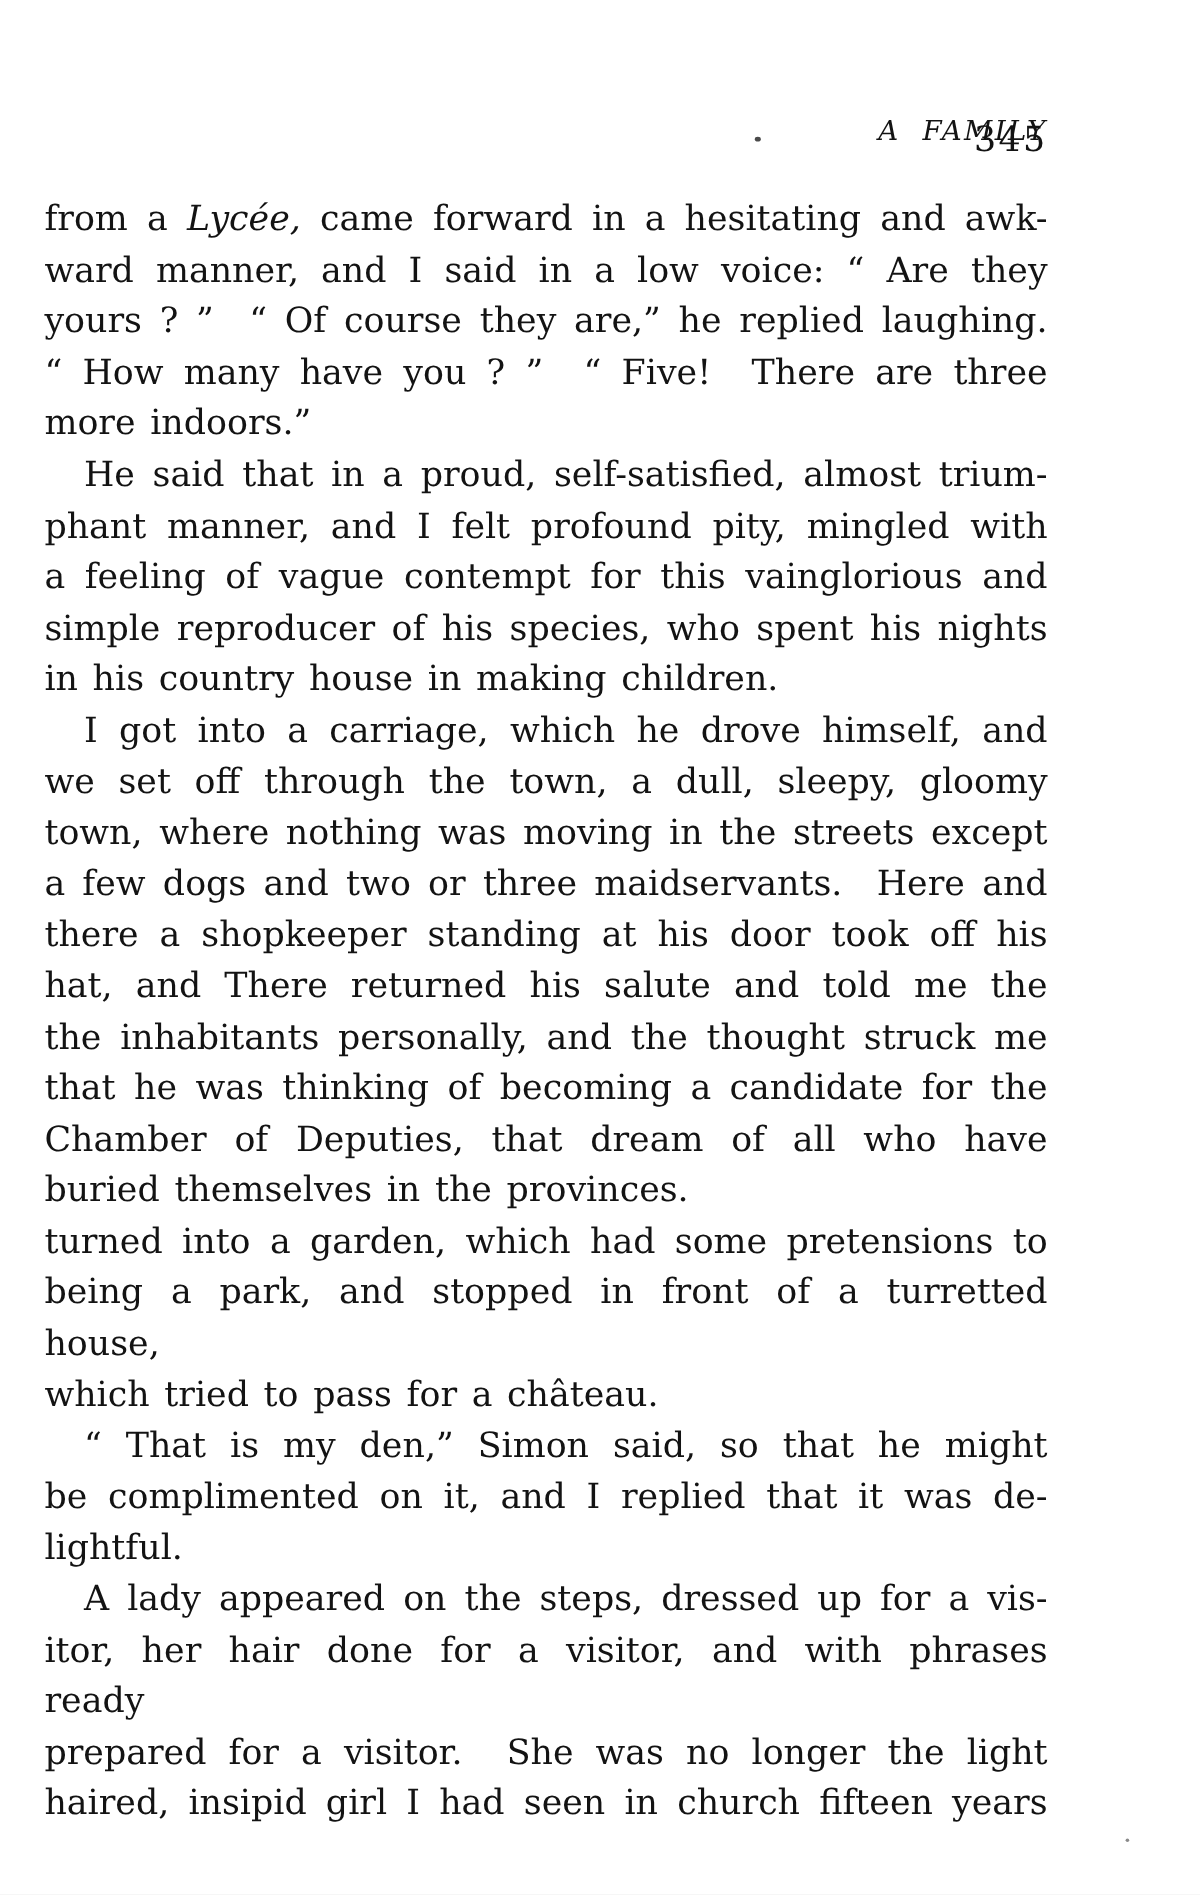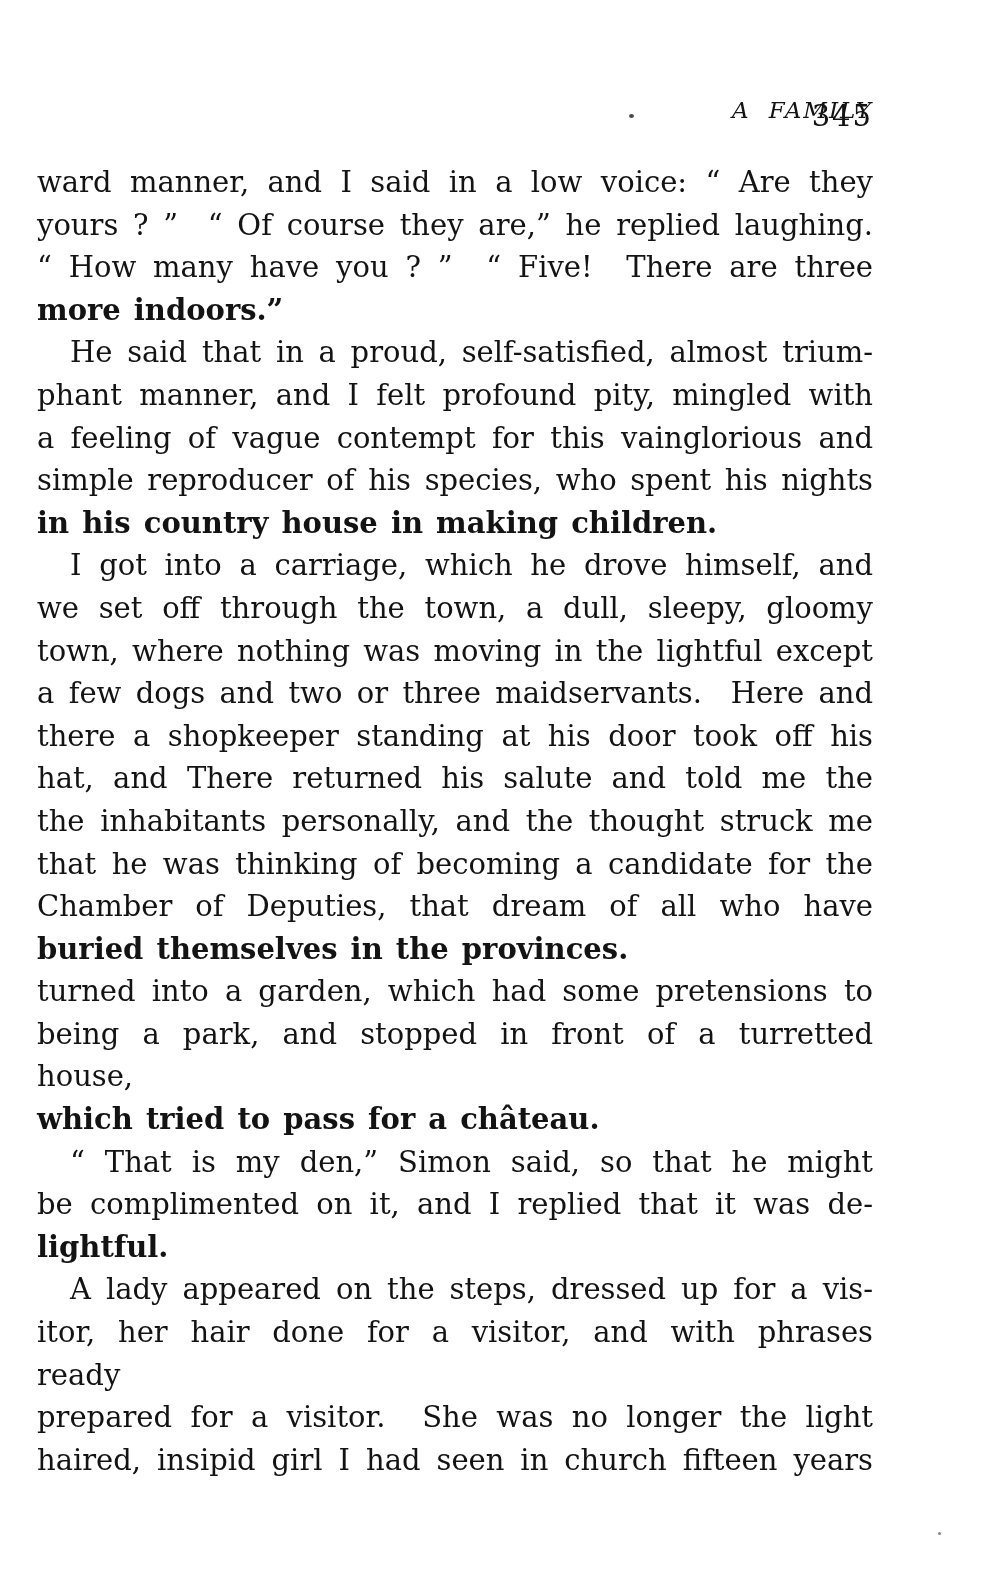--- a/index.html
+++ b/index.html
@@ -50,21 +50,20 @@
   }
   .line {
     font-size: 29px;
     line-height: 42.6px;
     word-spacing: 3px;
     text-align: justify;
     text-align-last: justify;
   }
   .line.para-end {
     text-align-last: left;
-    font-weight: bold;
   }
   .line.indent {
     text-indent: 33px;
   }
   .line i { font-style: italic; }
   .artifact-dot {
     position: absolute;
     left: 629px;
     top: 114px;
     width: 5px;
@@ -88,32 +87,33 @@
 <div class="page">
   <div class="running-header">
     <div class="running-title">A FAMILY</div>
     <div class="page-number">345</div>
   </div>
 
   <div class="artifact-dot"></div>
   <div class="artifact-dot-2"></div>
 
   <main class="page-body">
+      <div class="line">from a <i>Lycée,</i> came forward in a hesitating and awk-</div>
       <div class="line">ward manner, and I said in a low voice: “ Are they</div>
       <div class="line">yours ? ”&nbsp; “ Of course they are,” he replied laughing.</div>
       <div class="line">“ How many have you ? ”&nbsp; “ Five!&nbsp; There are three</div>
       <div class="line para-end">more indoors.”</div>
       <div class="line indent">He said that in a proud, self-satisfied, almost trium-</div>
       <div class="line">phant manner, and I felt profound pity, mingled with</div>
       <div class="line">a feeling of vague contempt for this vainglorious and</div>
       <div class="line">simple reproducer of his species, who spent his nights</div>
       <div class="line para-end">in his country house in making children.</div>
       <div class="line indent">I got into a carriage, which he drove himself, and</div>
       <div class="line">we set off through the town, a dull, sleepy, gloomy</div>
-      <div class="line">town, where nothing was moving in the lightful except</div>
+      <div class="line">town, where nothing was moving in the streets except</div>
       <div class="line">a few dogs and two or three maidservants.&nbsp; Here and</div>
       <div class="line">there a shopkeeper standing at his door took off his</div>
       <div class="line">hat, and There returned his salute and told me the</div>
       <div class="line">the inhabitants personally, and the thought struck me</div>
       <div class="line">that he was thinking of becoming a candidate for the</div>
       <div class="line">Chamber of Deputies, that dream of all who have</div>
       <div class="line para-end">buried themselves in the provinces.</div>
       <div class="line">turned into a garden, which had some pretensions to</div>
       <div class="line">being a park, and stopped in front of a turretted house,</div>
       <div class="line para-end">which tried to pass for a château.</div>

